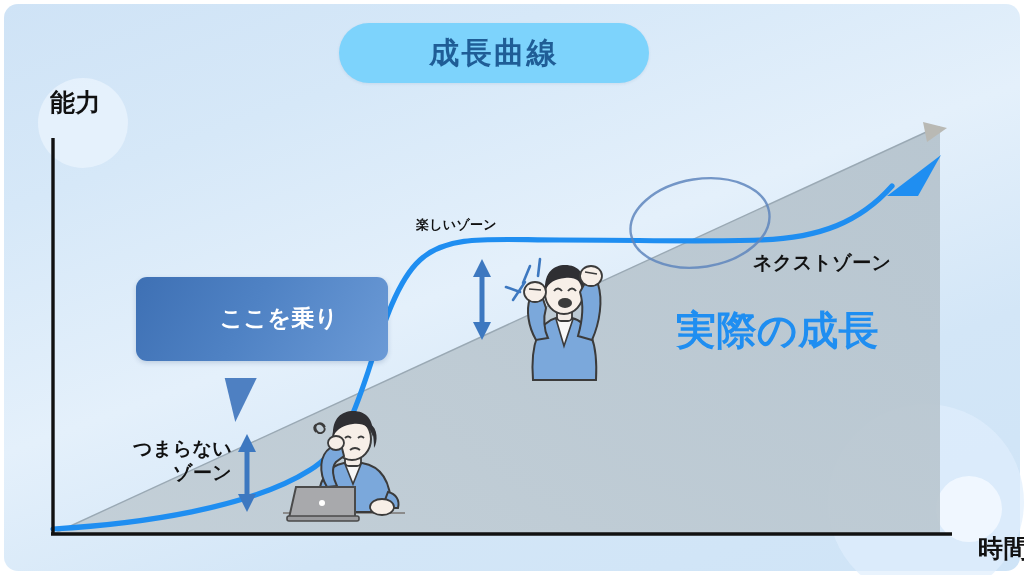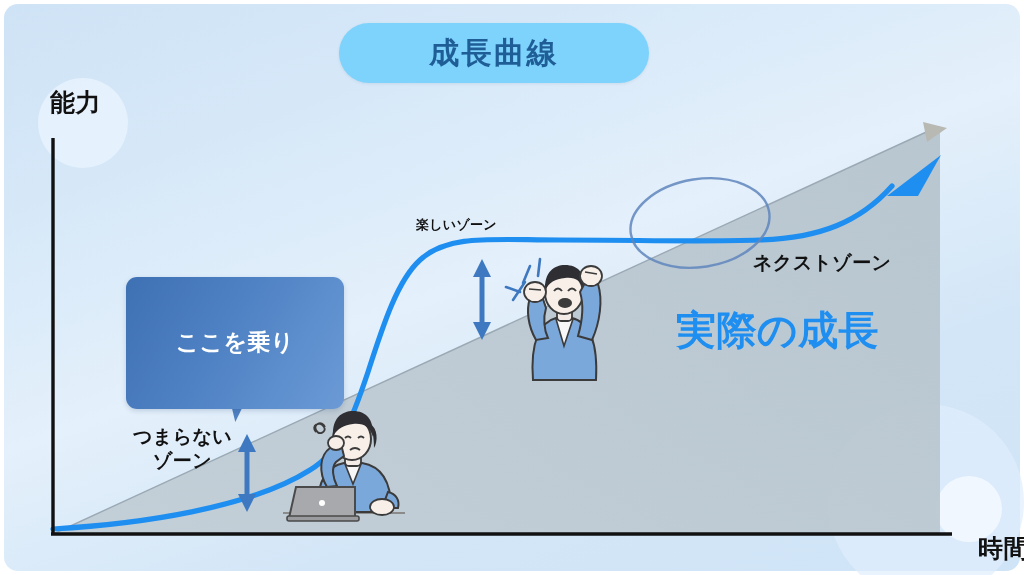--- a/index.html
+++ b/index.html
@@ -39,21 +39,21 @@
   
   .lbl{
     position:absolute;
     font-weight:700;
     color:#111111;
     white-space:nowrap;
     letter-spacing:.02em;
   }
   #axis-y-label{ left:22px;  top:86px;  font-size:25px;margin-left:28px; }
   #axis-x-label{ left:944px; top:532px; font-size:25px;margin-left:34px; }
-  #zone-boring{ left:133px; top:425px; font-size:19px; line-height:1.24; text-align:center;}
+  #zone-boring{ left:133px; top:437px; font-size:19px; line-height:1.24; text-align:right;}
   #zone-fun{   left:416px; top:216px; font-size:13px; }
   #zone-next{  left:753px; top:250px; font-size:19px; }
   #actual-growth{
     left:676px; top:303px;
     font-size:40px; font-weight:700;
     color:#1f8ef1;
     letter-spacing:.01em;
   }
 
   
@@ -68,27 +68,28 @@
   }
   #title-text{
     font-size:30px; font-weight:700;
     color:#1f5d96;
     letter-spacing:.08em;
   }
 
   
   #callout{
     position:absolute;
-    left:126px; top:277px;
-    width:218px; height:132px;
+    left:136px; top:277px;
+    width:218px; height:84px;
     border-radius:11px;
     background:linear-gradient(120deg,#3e70b4 0%,#4f82c4 45%,#6b9ad6 100%);
     display:flex; align-items:center; justify-content:center;
     box-shadow:0 2px 5px rgba(30,60,110,.18);
     z-index:6;
+    padding-left:34px;
   }
   #callout-text{
     color:#ffffff;
     font-size:23px;
     font-weight:700;
     line-height:1.30;
     text-align:center;
     letter-spacing:.01em;
   }
   #callout-tail{

